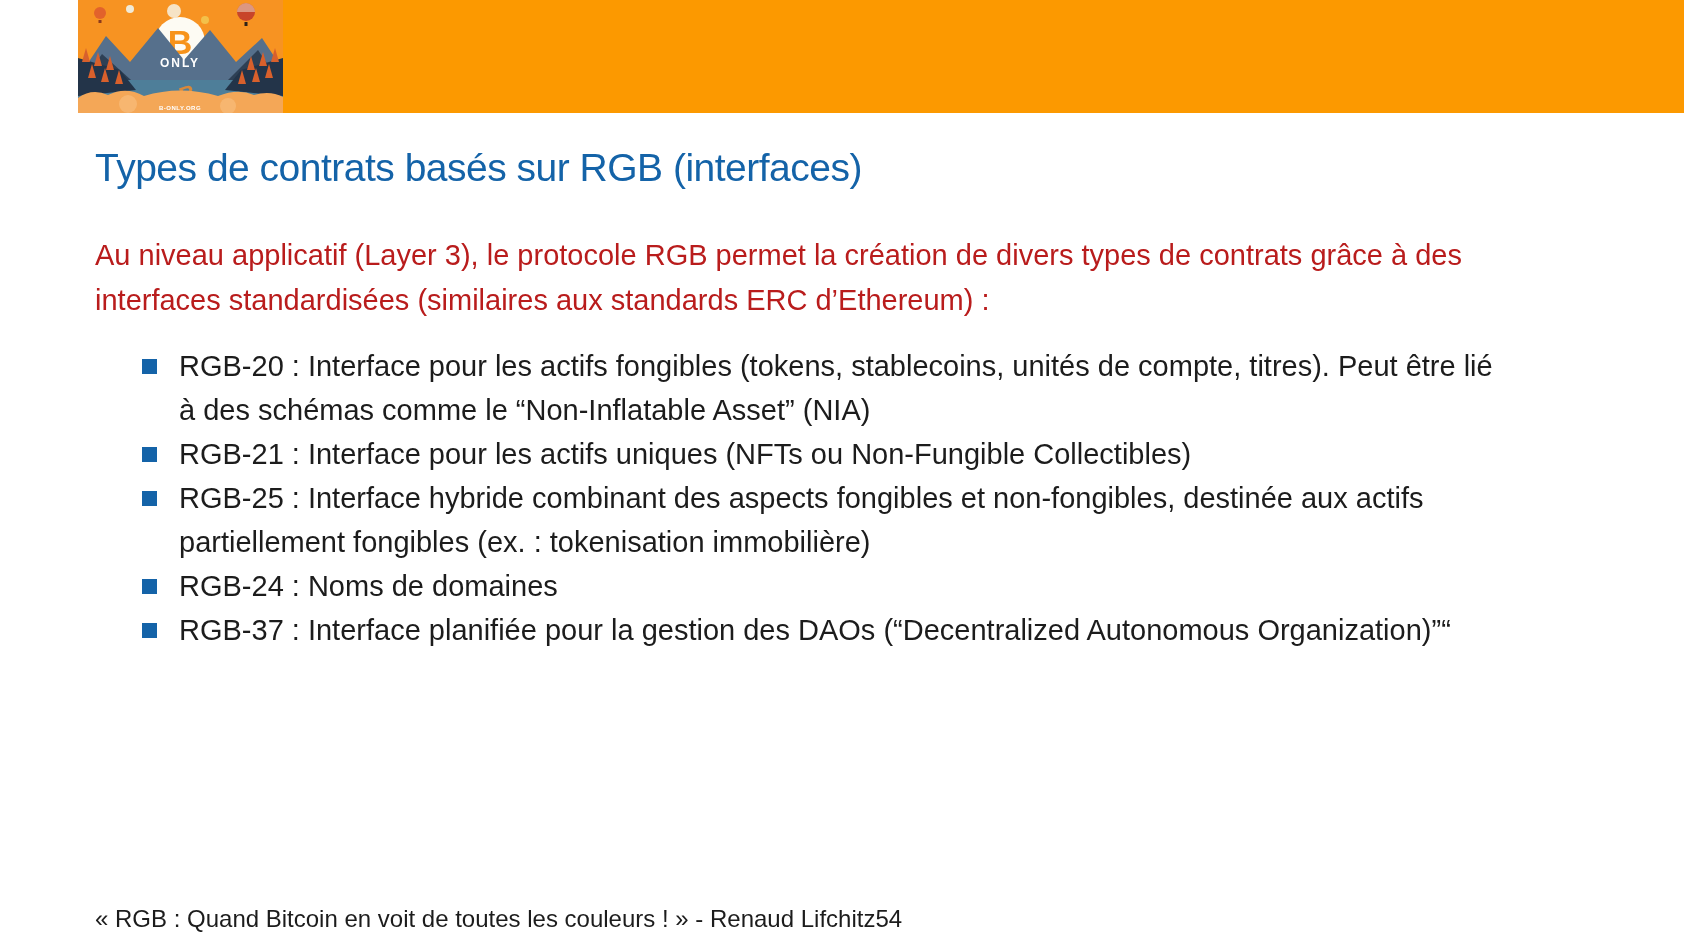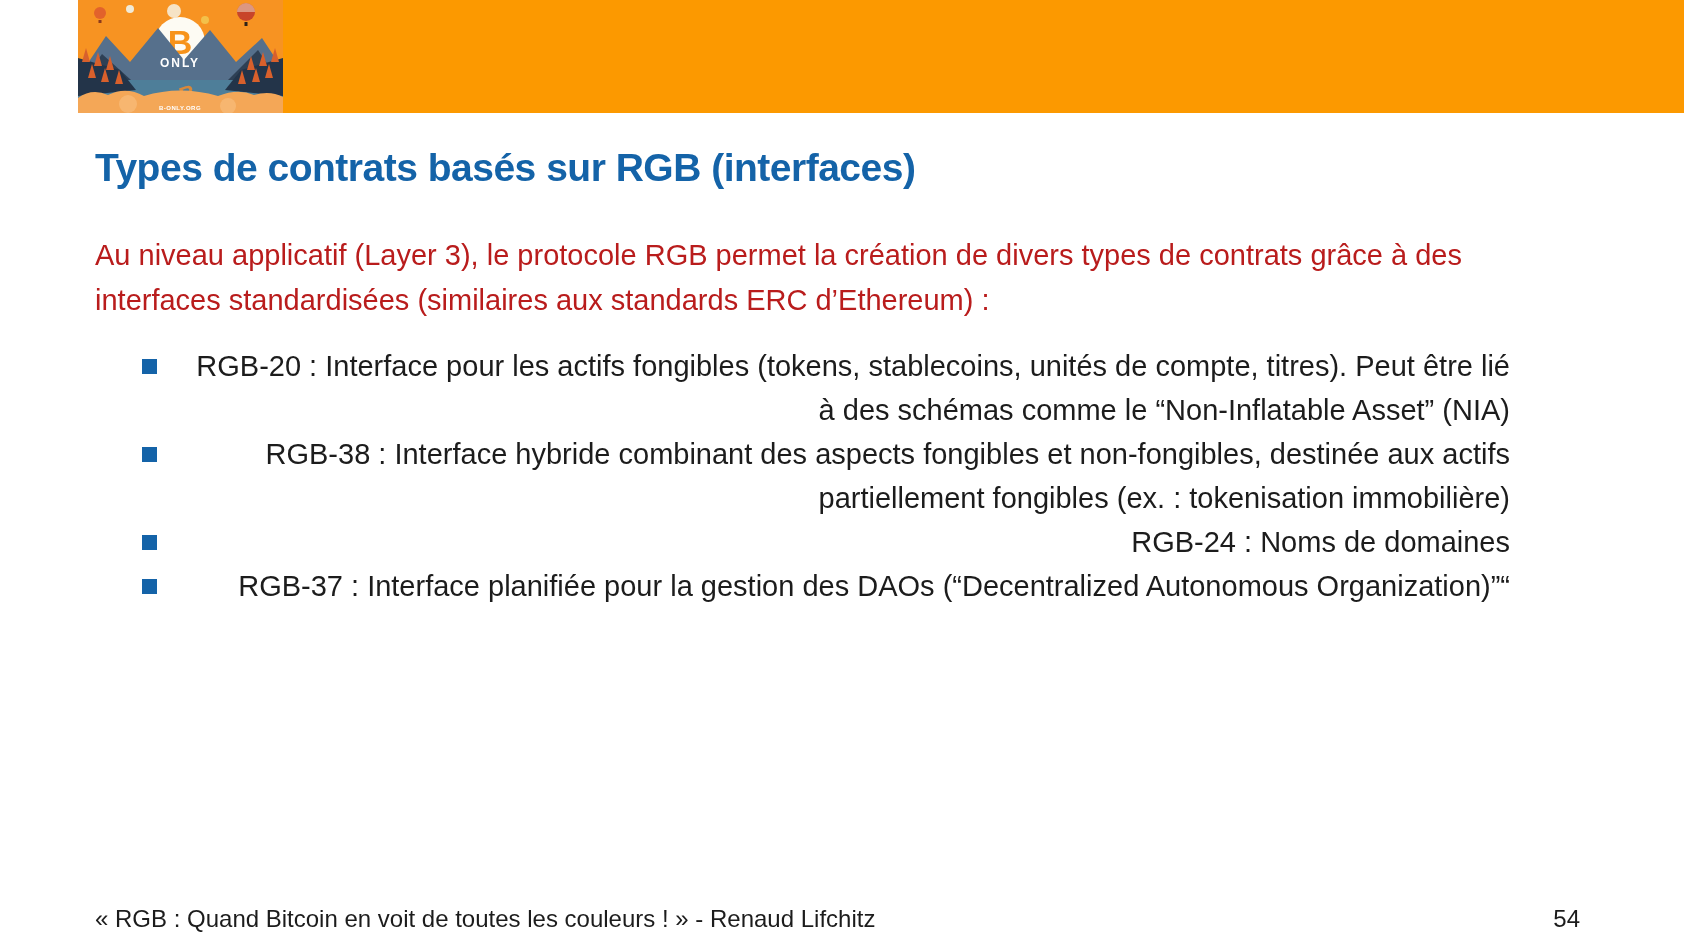--- a/index.html
+++ b/index.html
@@ -28,21 +28,21 @@
   .header-left-margin { width: 78px; background: #ffffff; }
   .artwork { width: 205px; height: 113px; display: block; }
   .banner-fill { flex: 1; background: #FC9900; }
 
   
   .title {
     position: absolute;
     left: 95px;
     top: 146px;
     font-size: 39px;
-    font-weight: 700;
+    font-weight: 400;
     letter-spacing: -0.5px;
     color: #1463A8;
     white-space: nowrap;
   }
 
   
   .intro {
     position: absolute;
     left: 95px;
     top: 233px;
@@ -59,40 +59,39 @@
     top: 344px;
     width: 1415px;
     list-style: none;
     font-size: 29px;
     line-height: 44px;
     color: #1C1C1C;
   }
   .bullet-list li {
     position: relative;
     padding-left: 84px;
-    text-align: right;
   }
   .bullet-list li::before {
     content: "";
     position: absolute;
     left: 47px;
     top: 15px;
     width: 15px;
     height: 15px;
     background: #1463A8;
   }
 
   
   .footer {
     position: absolute;
     left: 95px;
     right: 104px;
     top: 905px;
     display: flex;
-    justify-content: space-between;
+    justify-content: flex-start;
     align-items: baseline;
     font-size: 24px;
     color: #1C1C1C;
   }
 </style>
 </head>
 <body>
 
 <div class="slide">
 
@@ -156,21 +155,22 @@
 
     <div class="banner-fill"></div>
   </div>
 
   <h1 class="title">Types de contrats basés sur RGB (interfaces)</h1>
 
   <p class="intro">Au niveau applicatif (Layer 3), le protocole RGB permet la création de divers types de contrats grâce à des interfaces standardisées (similaires aux standards ERC d’Ethereum) :</p>
 
   <ul class="bullet-list">
     <li>RGB-20 : Interface pour les actifs fongibles (tokens, stablecoins, unités de compte, titres). Peut être lié à des schémas comme le “Non-Inflatable Asset” (NIA)</li>
-    <li>RGB-38 : Interface hybride combinant des aspects fongibles et non-fongibles, destinée aux actifs partiellement fongibles (ex. : tokenisation immobilière)</li>
+    <li>RGB-21 : Interface pour les actifs uniques (NFTs ou Non-Fungible Collectibles)</li>
+    <li>RGB-25 : Interface hybride combinant des aspects fongibles et non-fongibles, destinée aux actifs partiellement fongibles (ex. : tokenisation immobilière)</li>
     <li>RGB-24 : Noms de domaines</li>
     <li>RGB-37 : Interface planifiée pour la gestion des DAOs (“Decentralized Autonomous Organization)”“</li>
   </ul>
 
   <div class="footer">
     <span>« RGB : Quand Bitcoin en voit de toutes les couleurs ! » - Renaud Lifchitz</span>
     <span>54</span>
   </div>
 
 </div>

